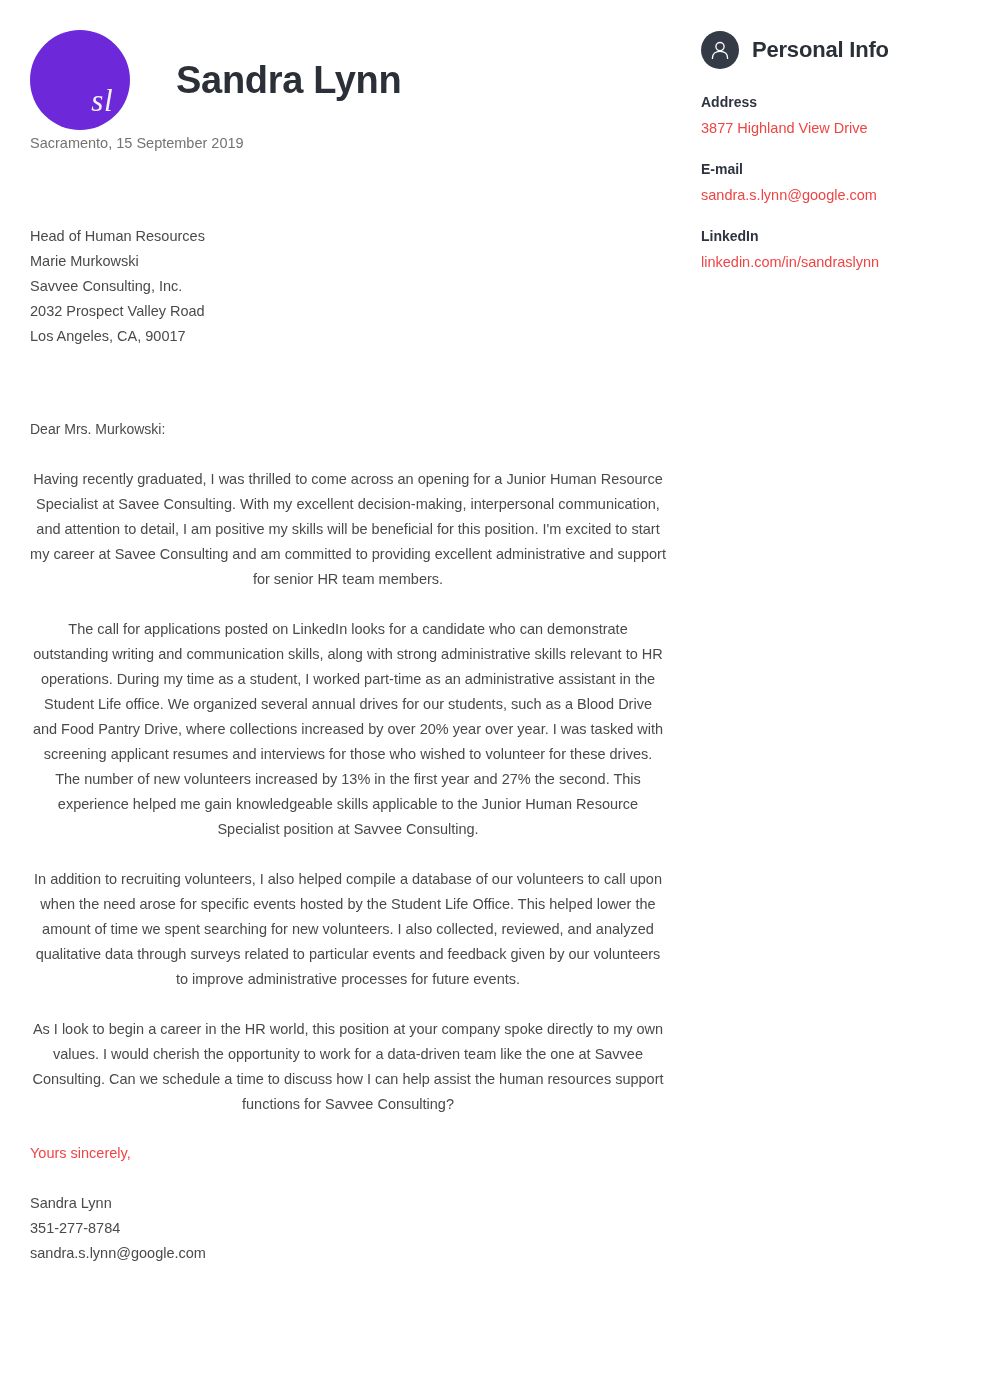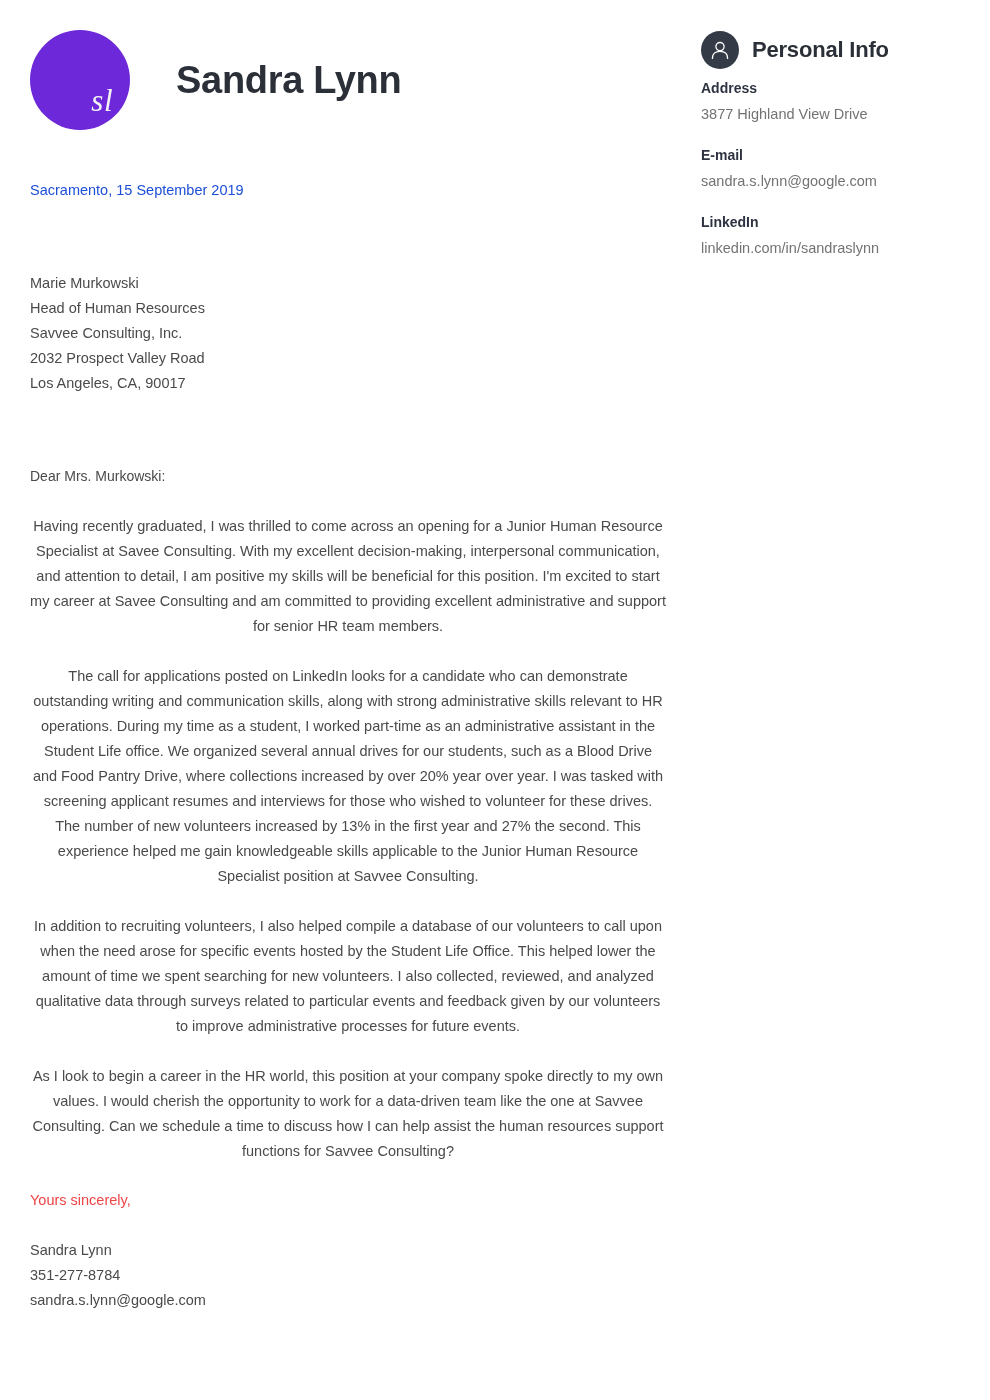--- a/index.html
+++ b/index.html
@@ -61,23 +61,22 @@
   .full-name {
     font-size: 38px;
     font-weight: bold;
     color: #2b3038;
     margin-left: 46px;
     letter-spacing: -0.3px;
     white-space: nowrap;
   }
 
   .sender-place-date {
-    margin-top: 47px;
-    font-size: 14.5px;
-    color: #1d4ed8;
+    font-size: 14.5px;
+    color: #737373;
     line-height: 1.55;
   }
 
   .recipient-block {
     margin-top: 70px;
     font-size: 14.5px;
     color: #4a4a4a;
   }
   .recipient-block .rline {
     line-height: 24.8px;
@@ -150,38 +149,38 @@
   .side-title {
     font-size: 22px;
     font-weight: bold;
     color: #2b3038;
     margin-left: 13px;
     letter-spacing: -0.2px;
     white-space: nowrap;
   }
 
   .info-list {
-    margin-top: 8px;
+    margin-top: 22px;
   }
 
   .info-item {
     margin-bottom: 19px;
   }
 
   .info-label {
     font-size: 14px;
     font-weight: bold;
     color: #2d3340;
     line-height: 1.5;
     margin-bottom: 5px;
   }
 
   .info-value {
     font-size: 14.5px;
-    color: #737373;
+    color: #ef4444;
     line-height: 1.5;
     word-break: break-word;
   }
 </style>
 </head>
 <body>
 
 <div class="page">
 
   <div class="main-col">
@@ -189,22 +188,22 @@
     <div class="letterhead">
       <div class="avatar">
         <span class="monogram">sl</span>
       </div>
       <div class="full-name">Sandra Lynn</div>
     </div>
 
     <div class="sender-place-date">Sacramento, 15 September 2019</div>
 
     <div class="recipient-block">
+      <div class="rline">Head of Human Resources</div>
       <div class="rline">Marie Murkowski</div>
-      <div class="rline">Head of Human Resources</div>
       <div class="rline">Savvee Consulting, Inc.</div>
       <div class="rline">2032 Prospect Valley Road</div>
       <div class="rline">Los Angeles, CA, 90017</div>
     </div>
 
     <div class="salutation">Dear Mrs. Murkowski:</div>
 
     <div class="letter-body">
       <p>Having recently graduated, I was thrilled to come across an opening for a Junior Human Resource Specialist at Savee Consulting. With my excellent decision-making, interpersonal communication, and attention to detail, I am positive my skills will be beneficial for this position. I'm excited to start my career at Savee Consulting and am committed to providing excellent administrative and support for senior HR team members.</p>
       <p>The call for applications posted on LinkedIn looks for a candidate who can demonstrate outstanding writing and communication skills, along with strong administrative skills relevant to HR operations. During my time as a student, I worked part-time as an administrative assistant in the Student Life office. We organized several annual drives for our students, such as a Blood Drive and Food Pantry Drive, where collections increased by over 20% year over year. I was tasked with screening applicant resumes and interviews for those who wished to volunteer for these drives. The number of new volunteers increased by 13% in the first year and 27% the second. This experience helped me gain knowledgeable skills applicable to the Junior Human Resource Specialist position at Savvee Consulting.</p>

